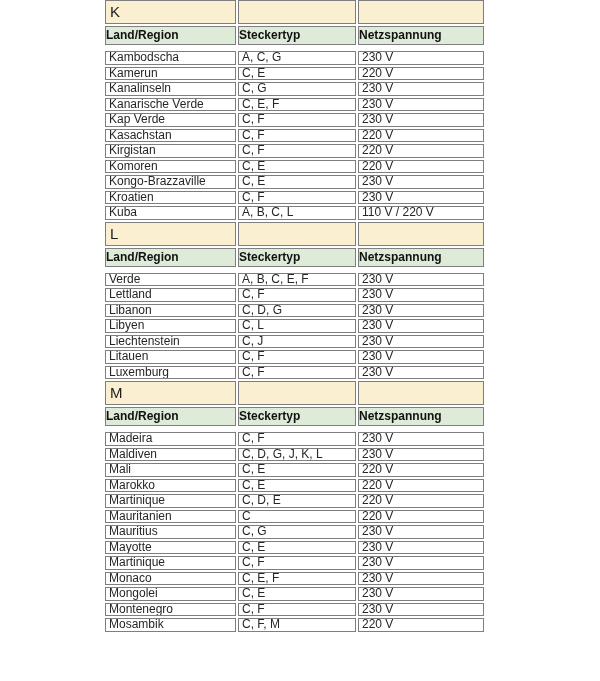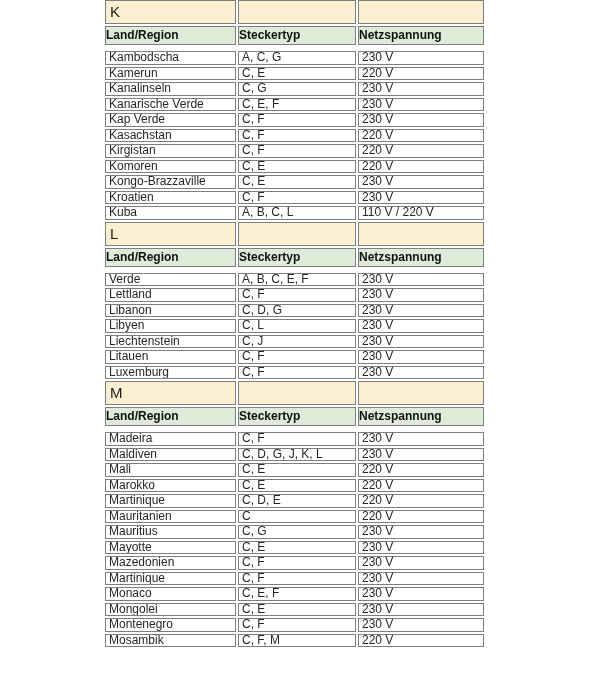--- a/index.html
+++ b/index.html
@@ -238,25 +238,20 @@
           <td class="data-cell">Mauritius</td>
           <td class="data-cell">C, G</td>
           <td class="data-cell">230 V</td>
         </tr>
         <tr>
           <td class="data-cell">Mayotte</td>
           <td class="data-cell">C, E</td>
           <td class="data-cell">230 V</td>
         </tr>
         <tr>
-          <td class="data-cell">Mazedonien</td>
-          <td class="data-cell">C, F</td>
-          <td class="data-cell">230 V</td>
-        </tr>
-        <tr>
           <td class="data-cell">Martinique</td>
           <td class="data-cell">C, F</td>
           <td class="data-cell">230 V</td>
         </tr>
         <tr>
           <td class="data-cell">Monaco</td>
           <td class="data-cell">C, E, F</td>
           <td class="data-cell">230 V</td>
         </tr>
         <tr>

